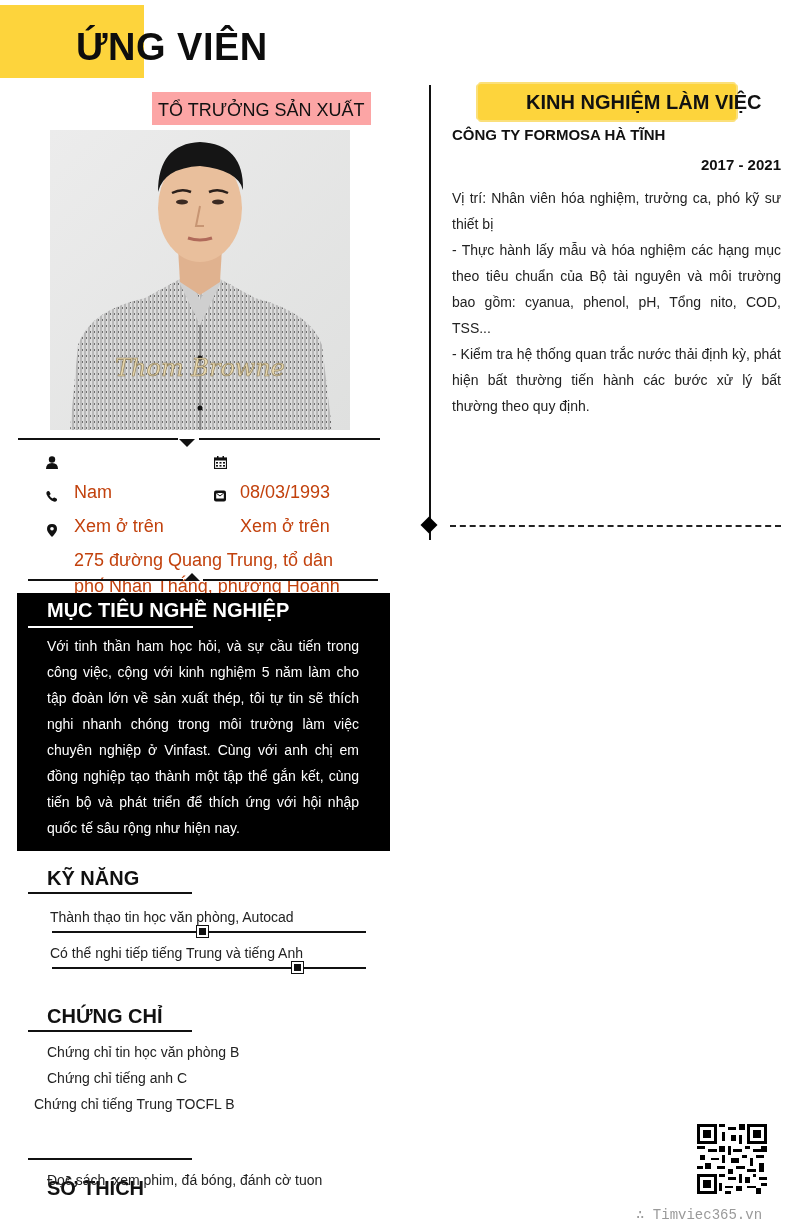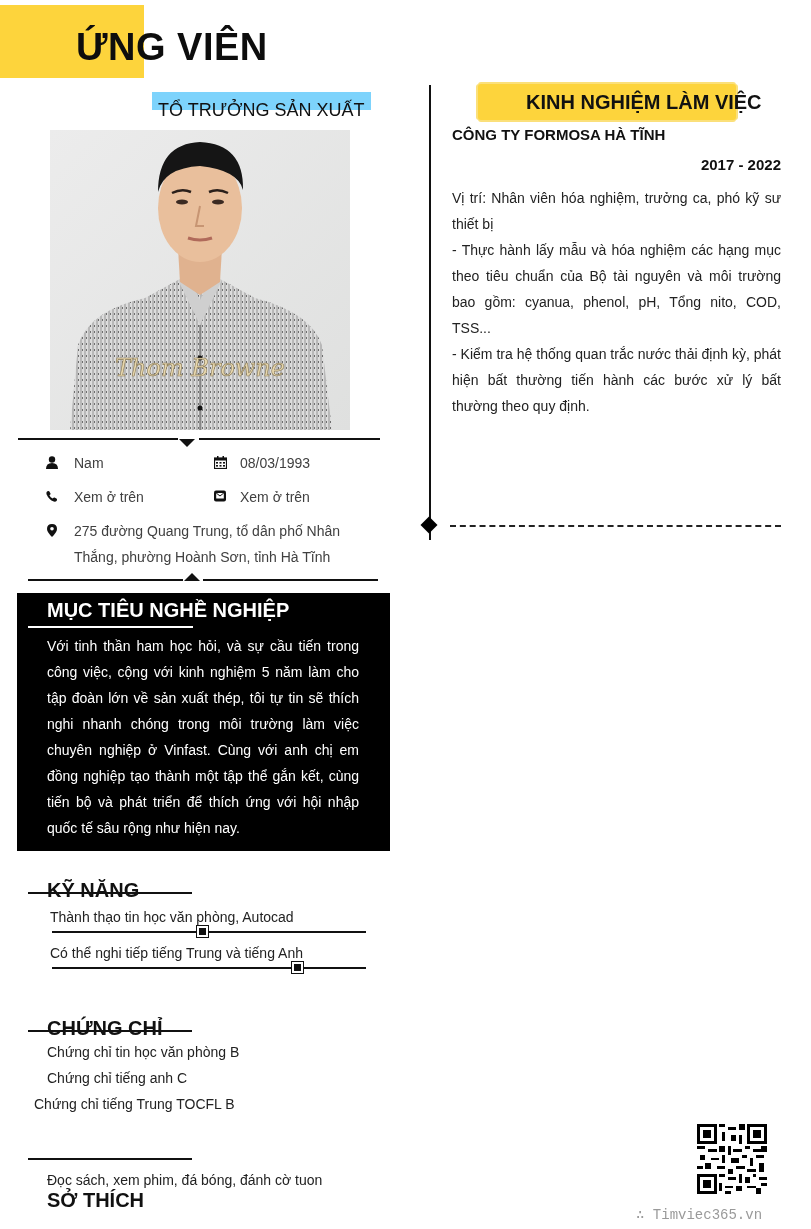--- a/index.html
+++ b/index.html
@@ -4,42 +4,42 @@
 <style>
   * { box-sizing: border-box; margin: 0; padding: 0; }
   html, body { width: 811px; height: 1229px; background: #ffffff; overflow: hidden; }
   body { position: relative; font-family: "Liberation Sans", "DejaVu Sans", sans-serif; color: #1a1a1a; }
 
   .abs { position: absolute; }
 
   
   .title-block { left: 0; top: 5px; width: 144px; height: 73px; background: #fdd43c; }
   .title-text { left: 76px; top: 24px; font-size: 38px; font-weight: bold; color: #0d0d0d; letter-spacing: 0.5px; white-space: nowrap; line-height: 46px; }
-  .position-badge { left: 152px; top: 92px; height: 18px; padding: 0 6px; background: #7dd3fc; font-size: 18px; line-height: 36px; color: #111; white-space: nowrap; }
+  .position-badge { left: 152px; top: 92px; height: 33px; padding: 0 6px; background: #fca5a5; font-size: 18px; line-height: 36px; color: #111; white-space: nowrap; }
 
   
   .photo { left: 50px; top: 130px; width: 300px; height: 300px; overflow: hidden; background: #e9eaea; }
 
   
   .hline { background: #111; height: 2px; }
   .tri-down { width: 0; height: 0; border-left: 8px solid transparent; border-right: 8px solid transparent; border-top: 8px solid #111; }
   .tri-up { width: 0; height: 0; border-left: 8px solid transparent; border-right: 8px solid transparent; border-bottom: 8px solid #111; }
 
   
   .info-icon { width: 14px; height: 14px; display: flex; align-items: center; justify-content: center; }
-  .info-text { font-size: 14px; line-height: 26px; color: #404040; }
+  .info-text { font-size: 18px; line-height: 26px; color: #c2410c; margin-top: 29px; }
 
   
   .objective-box { left: 17px; top: 593px; width: 373px; height: 258px; background: #000; }
   .obj-title { left: 47px; top: 596px; font-size: 20px; font-weight: bold; color: #fff; line-height: 28px; white-space: nowrap; }
   .obj-underline { left: 28px; top: 626px; width: 165px; height: 2px; background: #fff; }
   .obj-text { left: 47px; top: 633px; width: 312px; font-size: 14px; line-height: 26px; color: #fff; text-align: justify; }
 
   
-  .sec-title { font-size: 20px; font-weight: bold; color: #111; line-height: 28px; white-space: nowrap; margin-top: 12px; }
+  .sec-title { font-size: 20px; font-weight: bold; color: #111; line-height: 28px; white-space: nowrap; }
   .sec-underline { width: 164px; height: 2px; background: #111; }
   .list-text { font-size: 14px; line-height: 26px; color: #222; white-space: nowrap; }
 
   
   .skill-label { font-size: 14px; line-height: 20px; color: #222; white-space: nowrap; }
   .skill-track { height: 2px; background: #111; }
   .skill-knob { width: 11px; height: 11px; background: #111; border: 2px solid #fff; outline: 1px solid #111; }
 
   
   .vline { left: 429px; top: 85px; width: 2px; height: 455px; background: #111; }
@@ -184,21 +184,21 @@
 
 <div class="abs sec-title" style="left:47px; top:1174px;">SỞ THÍCH</div>
 <div class="abs sec-underline" style="left:28px; top:1158px;"></div>
 <div class="abs list-text" style="left:47px; top:1167px;">Đọc sách, xem phim, đá bóng, đánh cờ tuon</div>
 
 <div class="abs vline"></div>
 <div class="abs exp-heading-bg"></div>
 <div class="abs exp-heading">KINH NGHIỆM LÀM VIỆC</div>
 
 <div class="abs company">CÔNG TY FORMOSA HÀ TĨNH</div>
-<div class="abs period">2017 - 2022</div>
+<div class="abs period">2017 - 2021</div>
 
 <div class="abs exp-desc">
   <p>Vị trí: Nhân viên hóa nghiệm, trưởng ca, phó kỹ sư thiết bị</p>
   <p>- Thực hành lấy mẫu và hóa nghiệm các hạng mục theo tiêu chuẩn của Bộ tài nguyên và môi trường bao gồm: cyanua, phenol, pH, Tổng nito, COD, TSS...</p>
   <p>- Kiểm tra hệ thống quan trắc nước thải định kỳ, phát hiện bất thường tiến hành các bước xử lý bất thường theo quy định.</p>
 </div>
 
 <div class="abs diamond"></div>
 <div class="abs dashline"></div>
 

